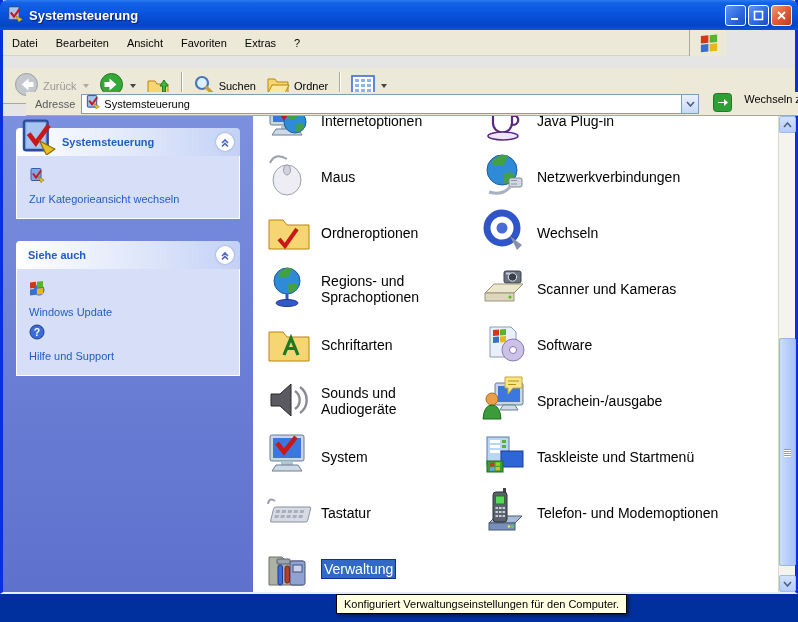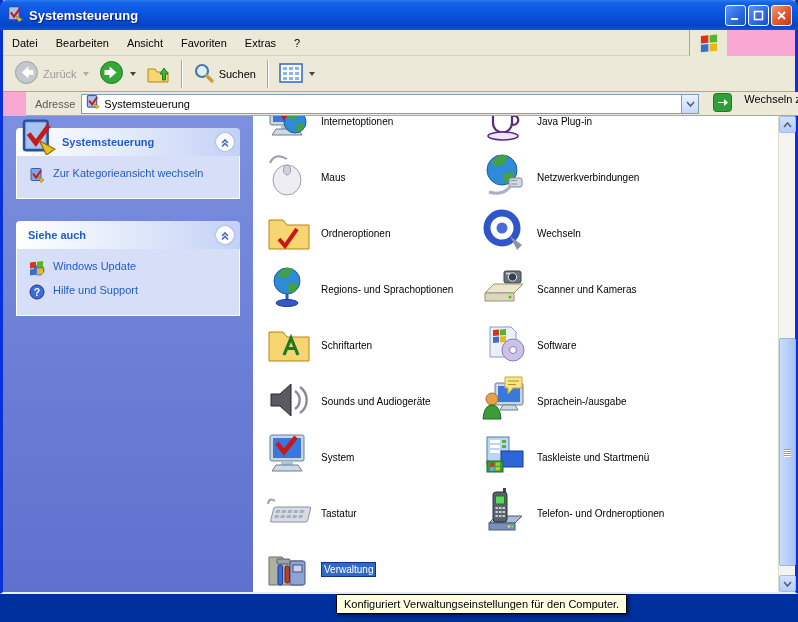--- a/index.html
+++ b/index.html
@@ -1,40 +1,40 @@
 <!DOCTYPE html>
 <html><head>
 <meta charset="utf-8">
 <style>
   * { margin:0; padding:0; box-sizing:border-box; }
   html,body { width:798px; height:622px; overflow:hidden; background:#00309E;
               font-family:"Liberation Sans", sans-serif; }
   #window { position:absolute; left:0; top:0; width:798px; height:594px;
             border-left:3px solid #0831D9; border-right:3px solid #0831D9;
-            background:#f9a8d4; border-bottom:2px solid #E8EEF8; }
+            background:#e5e5e5; border-bottom:2px solid #E8EEF8; }
   
   .titlebar { position:absolute; left:-3px; top:0; width:798px; height:30px;
     border-radius:7px 7px 0 0;
     background:linear-gradient(180deg,#2b7bf0 0%,#1262e8 10%,#0a54df 45%,#0345c4 86%,#0c58d8 100%);
     display:flex; align-items:center; padding:0 6px; }
   .titlebar .apptitle { color:#fff; font-weight:bold; font-size:13px; margin-left:6px;
     text-shadow:1px 1px 1px #0a1e78; }
   .winbtns { margin-left:auto; display:flex; gap:2px; }
   .winbtn { width:21px; height:21px; border-radius:3px; border:1px solid #fff;
     display:flex; align-items:center; justify-content:center;
     background:linear-gradient(135deg,#5b97f5 0%,#2e6ae0 55%,#1c4fc4 100%); }
   .winbtn.close { background:linear-gradient(135deg,#f09a71 0%,#e25b33 50%,#c23c1b 100%); }
   
   .menubar { position:absolute; left:0; top:30px; width:724px; height:26px;
     background:#ECE9D8; border-bottom:1px solid #d8d4c4; display:flex; align-items:center; }
   .menuitem { font-size:11px; color:#000; padding:4px 9px; }
   .logo-block { margin-left:auto; width:38px; height:26px; border-left:1px solid #ACA899;
     display:flex; align-items:center; justify-content:center; background:#ECE9D8; }
   
-  .toolbar { position:absolute; left:0; top:56px; width:792px; height:36px;
+  .toolbar { position:absolute; left:0; top:68px; width:792px; height:36px;
     background:#ECE9D8; border-bottom:1px solid #ACA899; display:flex; align-items:center;
     padding-left:6px; }
   .tbtn { display:flex; align-items:center; gap:4px; padding:2px 5px; font-size:11px; }
   .tbtn .lbl-disabled { color:#9a9a9a; }
   .caret { width:0; height:0; border-left:3px solid transparent; border-right:3px solid transparent;
     border-top:4px solid #444; margin-left:2px; }
   .caret.dis { border-top-color:#aaa; }
   .tsep { width:1px; height:28px; background:#ACA899; margin:0 6px;
     box-shadow:1px 0 0 #fff; }
   
@@ -58,32 +58,32 @@
     background:linear-gradient(90deg,#ffffff 0%,#dfe7fa 55%,#c3d1f5 100%);
     display:flex; align-items:center; padding:0 6px 0 12px;
     font-size:11px; font-weight:bold; color:#215DC6; }
   .panel1 .panel-header { padding-left:46px; }
   .panel-chevron { margin-left:auto; width:18px; height:18px; border-radius:50%;
     background:#fff; border:1px solid #fff; display:flex; align-items:center; justify-content:center;
     box-shadow:0 0 2px #7a8ed0; }
   .panel-body { background:#D6DFF7; border:1px solid #fff; border-top:none;
     padding:8px 10px 10px 12px; }
   .panel-item { display:flex; align-items:flex-start; gap:8px; font-size:11px; color:#215DC6;
-    padding:3px 0; }
+    padding:3px 0;flex-direction:column; }
   .panel-item svg { flex-shrink:0; }
   .panel-bigicon { position:absolute; left:2px; top:-11px; }
   
   .content { position:absolute; left:250px; top:116px; width:528px; height:476px;
     background:#fff; overflow:hidden; }
   .col { position:absolute; top:-23px; }
   .col-left  { left:12px;  width:205px; }
   .col-right { left:228px; width:290px; }
   .item-row { height:56px; display:flex; align-items:center; gap:8px; }
   .item-row svg { flex-shrink:0; }
-  .item-label { font-size:10px; color:#000; }
+  .item-label { font-size:14px; color:#000; }
   .item-label.selected { background:#316AC5; color:#fff; padding:1px 2px;
     border:1px solid #10308C; }
   
   .scrollbar { position:absolute; right:0; top:116px; width:17px; height:476px;
     background:#F4F3EE; border-left:1px solid #DCDAD0; }
   .sb-btn { position:absolute; left:0; width:17px; height:17px;
     background:linear-gradient(180deg,#D3E2FC,#B6CDF8); border:1px solid #9EBCF0; border-radius:2px;
     display:flex; align-items:center; justify-content:center; }
   .sb-up { top:0; } .sb-down { bottom:0; }
   .sb-thumb { position:absolute; left:0; top:222px; width:17px; height:228px;
@@ -175,20 +175,28 @@
           </svg></span>
     </div>
     <div class="tsep"></div>
     <div class="tbtn">
       <span>
         <svg width="22" height="22" viewBox="0 0 22 22">
             <circle cx="9" cy="9" r="6" fill="#DDF0FA" stroke="#4878B0" stroke-width="2.2"></circle>
         <path d="M13.5 13.5 l5.5 5.5" stroke="#C8A038" stroke-width="3.4" stroke-linecap="round"></path>
           </svg></span>
       <span>Suchen</span>
+    </div>
+    <div class="tbtn">
+      <span>
+        <svg width="24" height="22" viewBox="0 0 24 22">
+            <path d="M2 5 h7 l2 3 h11 v11 H2z" fill="#F6D673" stroke="#B8860B"></path>
+        <path d="M2 19 l4-8 h17 l-4 8z" fill="#FBE89C" stroke="#B8860B"></path>
+          </svg></span>
+      <span>Ordner</span>
     </div>
     <div class="tsep"></div>
     <div class="tbtn">
       <span>
         <svg width="24" height="20" viewBox="0 0 24 20">
             <rect x="1" y="1" width="22" height="18" fill="#fff" stroke="#3C6CD8" stroke-width="1.6"></rect>
         <g fill="#88B4F0">
               <rect x="4" y="4" width="4" height="3"></rect>
               <rect x="10" y="4" width="4" height="3"></rect>
               <rect x="16" y="4" width="4" height="3"></rect>
@@ -491,21 +499,21 @@
                 <rect x="18" y="20" width="2.5" height="2"></rect>
                 <rect x="21.5" y="20" width="2.5" height="2"></rect>
                 <rect x="14.5" y="24" width="2.5" height="2"></rect>
                 <rect x="18" y="24" width="2.5" height="2"></rect>
                 <rect x="21.5" y="24" width="2.5" height="2"></rect>
                 <rect x="14.5" y="28" width="2.5" height="2"></rect>
                 <rect x="18" y="28" width="2.5" height="2"></rect>
                 <rect x="21.5" y="28" width="2.5" height="2"></rect>
               </g>
             </svg></span>
-          <span class="item-label">Telefon- und Ordneroptionen</span>
+          <span class="item-label">Telefon- und Modemoptionen</span>
         </div>
       </div>
   </div>
 
   <div class="scrollbar">
     <div class="sb-btn sb-up">
       <svg width="9" height="6">
           <path d="M1 5 l3.5-4 3.5 4" fill="none" stroke="#4D6185" stroke-width="1.6"></path>
         </svg>
     </div>

